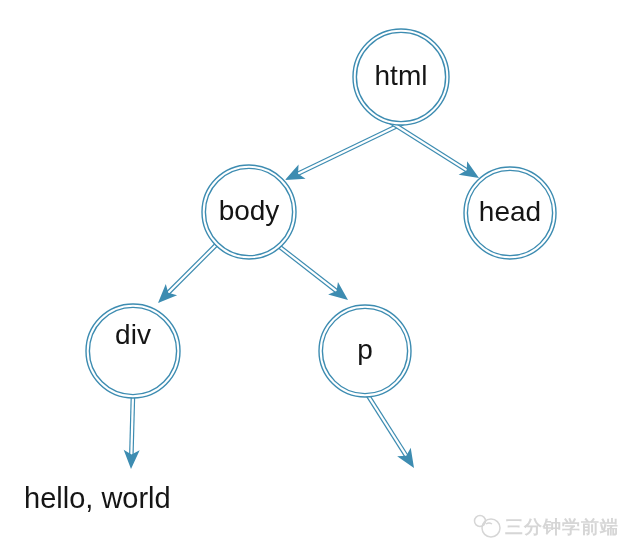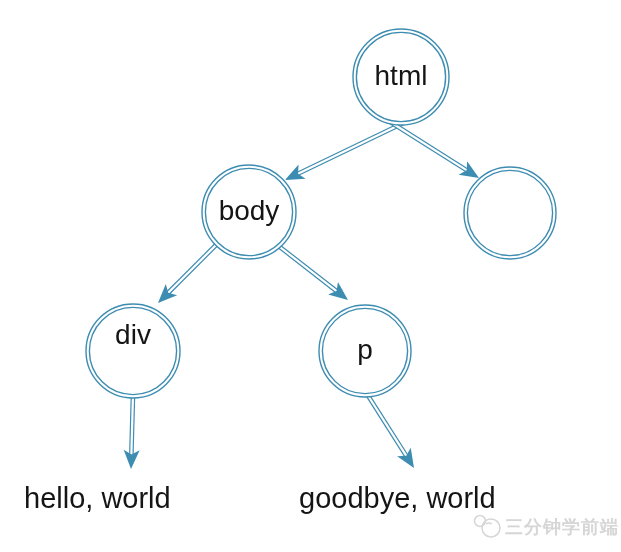--- a/index.html
+++ b/index.html
@@ -106,20 +106,20 @@
 
     <g>
       <circle class="wm" cx="480" cy="521" r="5.5"></circle>
       <circle class="wm" cx="491" cy="528" r="9"></circle>
       <path class="wm" d="M486 524 q3 -2 6 0"></path>
     </g>
   </svg>
 
   <div class="node-label" style="left:401px;top:77px">html</div>
   <div class="node-label" style="left:249px;top:212px">body</div>
+  <div class="node-label" style="left:510px;top:213px">head</div>
   <div class="node-label" style="left:133px;top:336px">div</div>
   <div class="node-label" style="left:365px;top:351px">p</div>
 
   <div class="leaf-text" style="left:24px;top:482px">hello, world</div>
-  <div class="leaf-text" style="left:299px;top:482px">goodbye, world</div>
 
   <div class="watermark-text">三分钟学前端</div>
 </div>
 
 </body></html>

